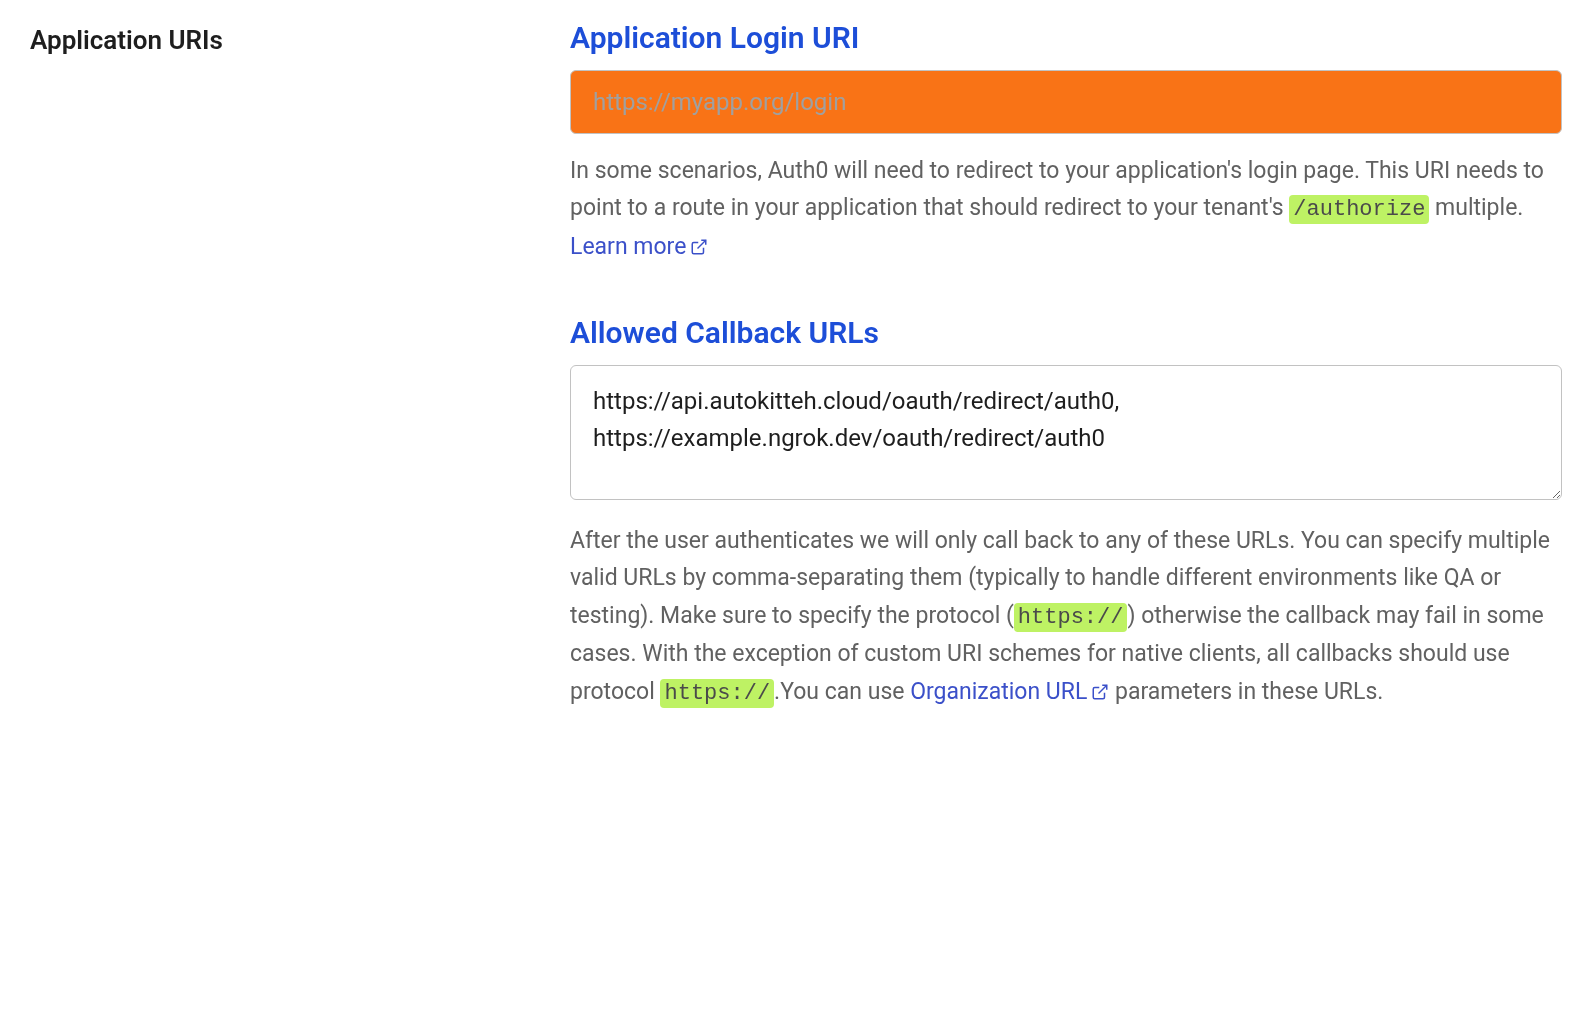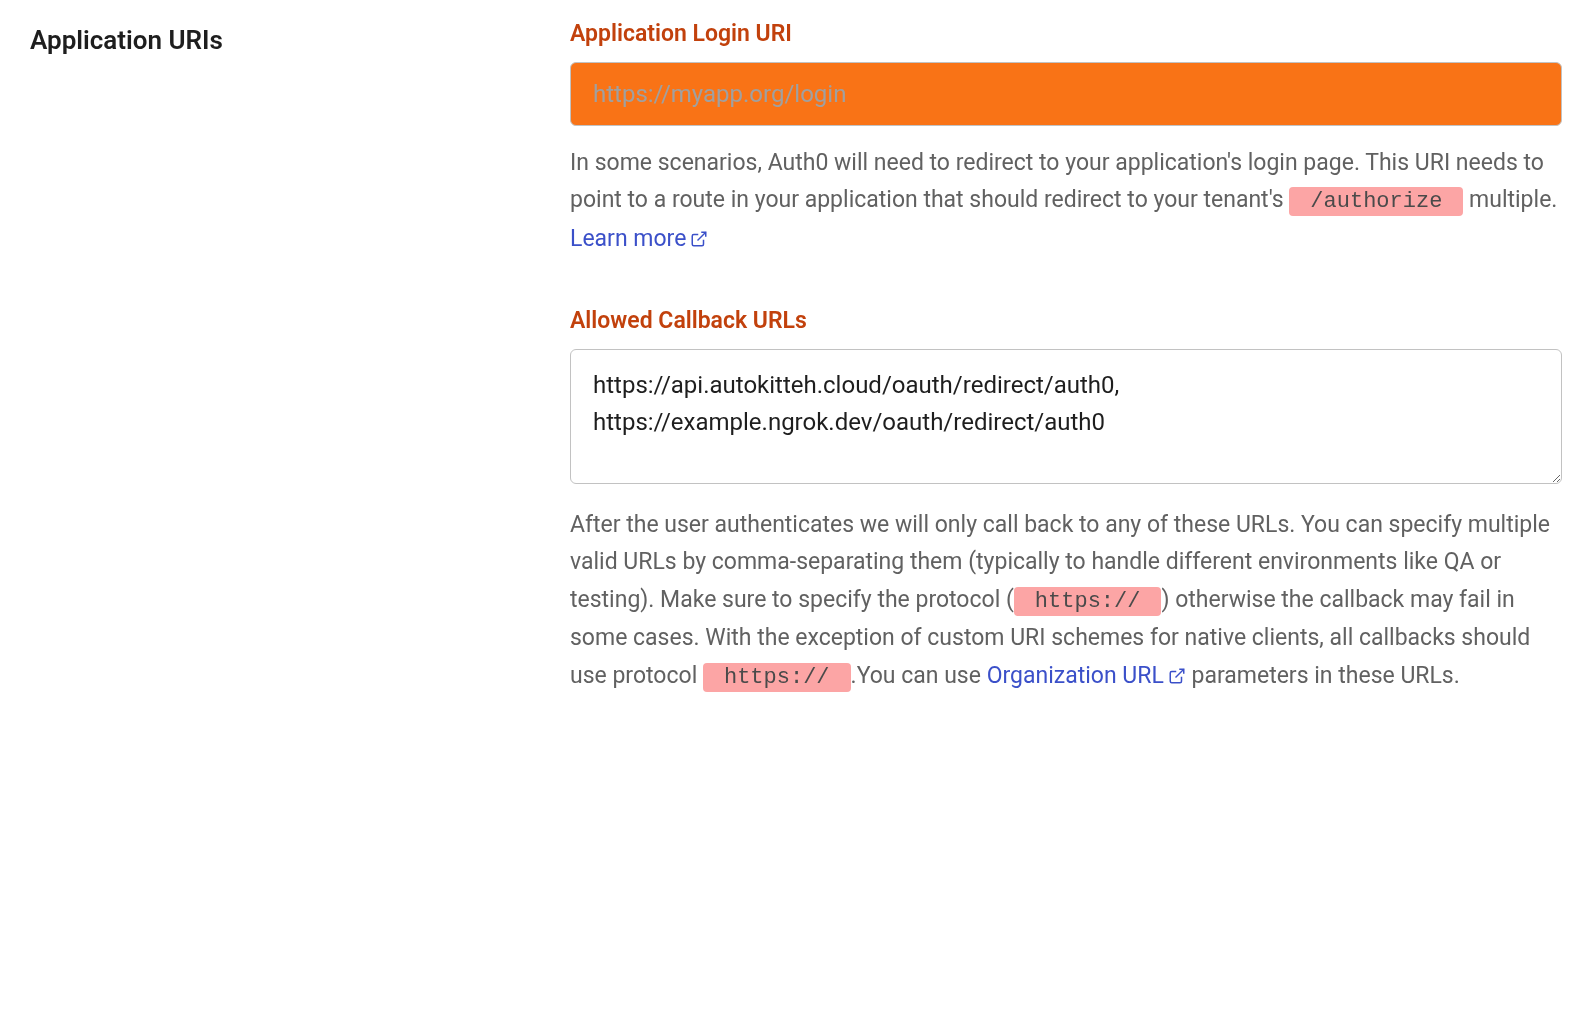--- a/index.html
+++ b/index.html
@@ -28,23 +28,23 @@
     .section-heading {
       font-size: 26px;
       font-weight: 600;
       color: #1e1e1e;
     }
     .field-group {
       margin-bottom: 48px;
     }
     .field-label {
       display: block;
-      font-size: 23px;
+      font-size: 30px;
       font-weight: 600;
-      color: #c2410c;
+      color: #1d4ed8;
       margin-bottom: 15px;
     }
     .text-input {
       width: 100%;
       padding: 17px 22px;
       font-size: 24px;
       font-family: inherit;
       border: 1px solid #c2c2c2;
       border-radius: 6px;
       background: #f97316;
@@ -69,22 +69,22 @@
       min-height: 135px;
     }
     .help-text {
       margin-top: 18px;
       font-size: 23px;
       line-height: 1.62;
       color: #616161;
     }
     .code-inline {
       font-family: "SFMono-Regular", Consolas, "Liberation Mono", Menlo, monospace;
-      background: #fca5a5;
-      padding: 2px 21px;
+      background: #bef264;
+      padding: 2px 4px;
       border-radius: 4px;
       font-size: 22px;
       color: #4a4a4a;
     }
     .link {
       color: #3b50c9;
       cursor: pointer;
     }
     .external-icon {
       display: inline-block;

